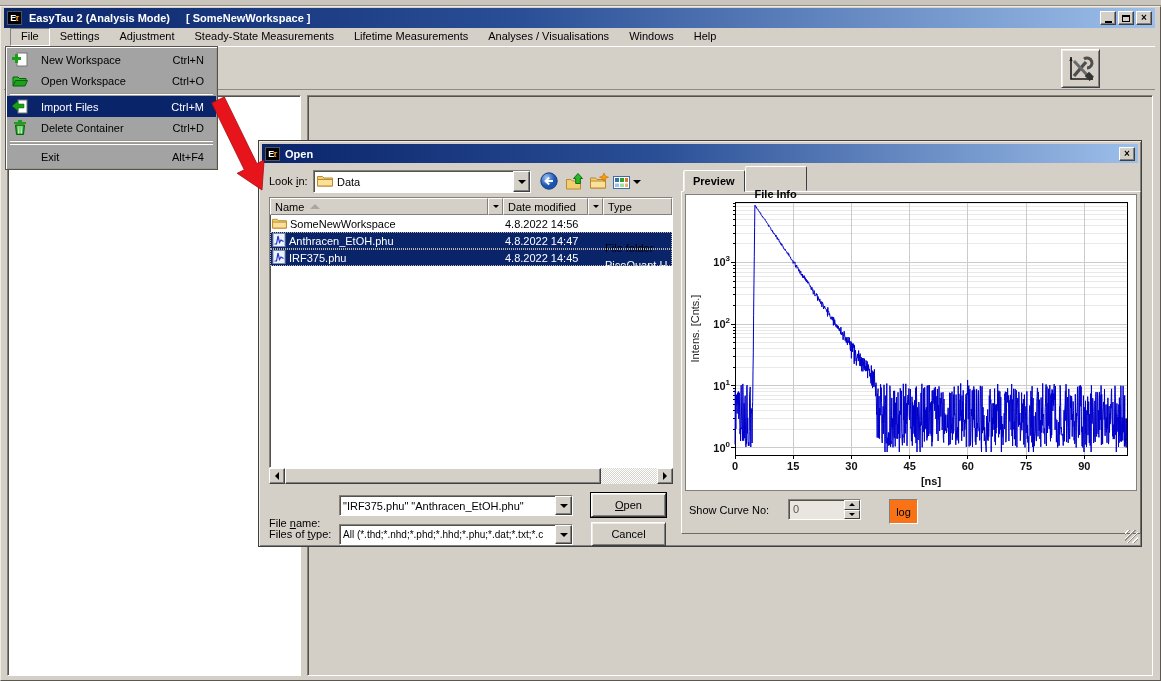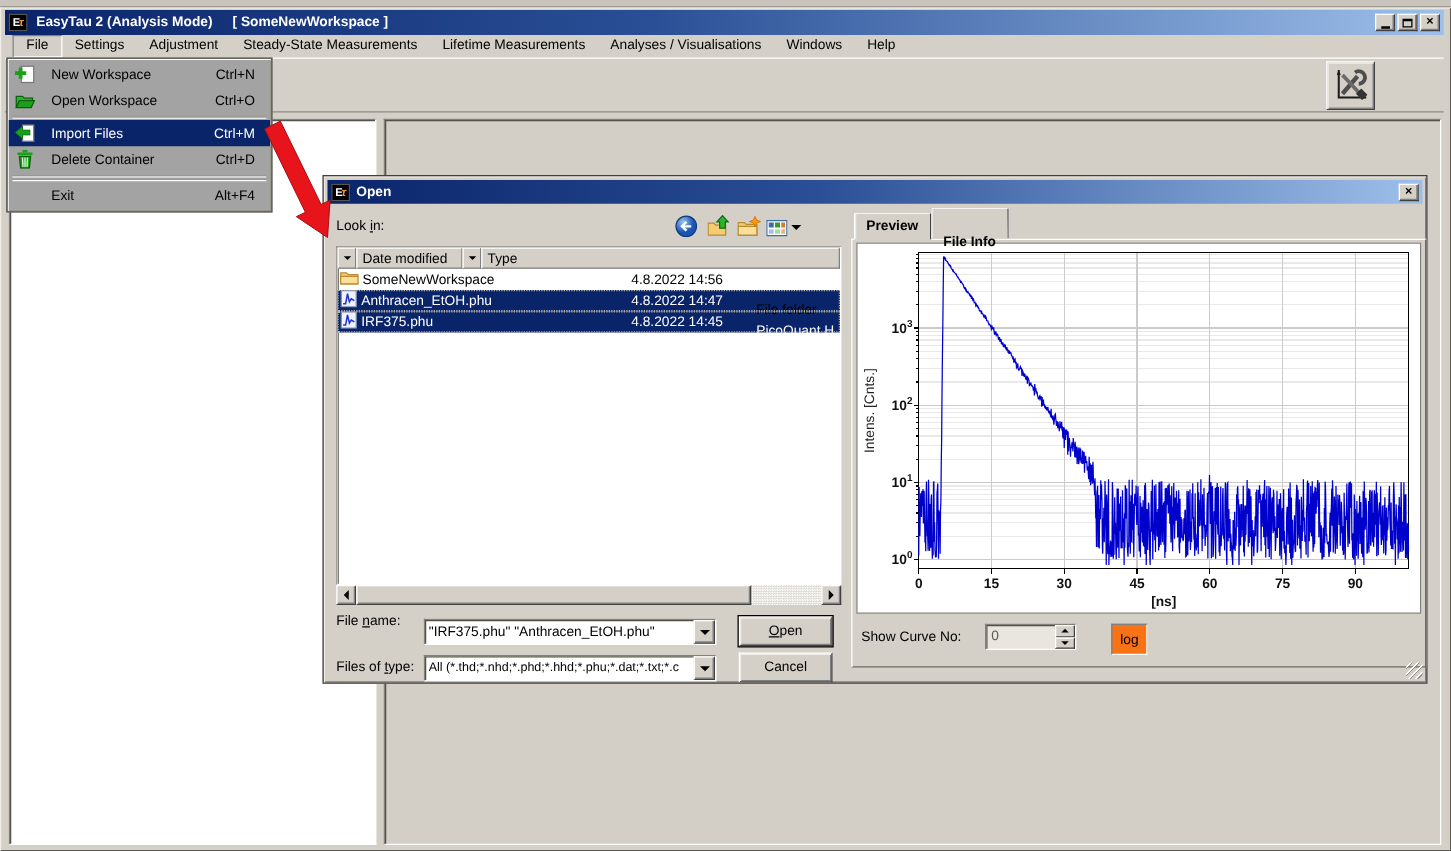--- a/index.html
+++ b/index.html
@@ -254,20 +254,34 @@
   </svg>
 
   <div class="dialog">
     <div class="dlg-title">
       <span class="app-icon">E<span class="tau">τ</span></span>
       <span>Open</span>
       <span class="cbtn dlg-close">×</span>
     </div>
 
     <span class="lbl" style="left:10px; top:34px;"><span>Look </span><span class="u">i</span><span>n:</span></span>
+    <div class="combo" style="left:54px; top:29px; width:218px; height:23px;">
+      <span class="cfield">
+        <span>
+          <svg width="16" height="13" viewBox="0 0 16 13">
+              <path d="M0.5 12 V2.5 H5.5 L7 4 H15.5 V12 Z" fill="#f3cd72" stroke="#b98a2e"></path>
+              <path d="M0.5 12 V5.5 H15.5 V12 Z" fill="#fbe09a" stroke="#b98a2e"></path>
+            </svg>
+        </span>
+        <span>Data</span>
+      </span>
+      <span class="carrow">
+          <span class="tri-down"></span>
+        </span>
+    </div>
     <div class="nav-btn" style="left:278px;">
       <span>
         <svg width="18" height="18" viewBox="0 0 18 18">
             <defs>
               <radialGradient id="bg1" cx="35%" cy="30%">
                 <stop offset="0%" stop-color="#9ec4f0"></stop>
                 <stop offset="100%" stop-color="#1b55b0"></stop>
               </radialGradient>
             </defs>
             <circle cx="9" cy="9" r="8.2" fill="url(#bg1)" stroke="#123c80"></circle>
@@ -302,20 +316,24 @@
             <rect x="2" y="8.5" width="4" height="3.5" fill="#9dbfea"></rect>
             <rect x="7" y="8.5" width="4" height="3.5" fill="#9de09d"></rect>
             <rect x="12" y="8.5" width="3" height="3.5" fill="#f0b070"></rect>
           </svg>
         <span class="tri-down"></span>
       </span>
     </div>
 
     <div class="list-frame">
       <div class="list-head">
+        <div class="hcell hc-name">
+          <span>Name</span>
+          <span class="sort-asc"></span>
+        </div>
         <div class="hcell hc-btn">
             <span class="tri-down-s"></span>
           </div>
         <div class="hcell hc-date">
             <span>Date modified</span>
           </div>
         <div class="hcell hc-btn">
             <span class="tri-down-s"></span>
           </div>
         <div class="hcell hc-type">
@@ -361,21 +379,21 @@
       <span class="sb-btn">
           <span class="tri-left"></span>
         </span>
       <span class="sb-thumb"></span>
       <span class="sb-track"></span>
       <span class="sb-btn">
           <span class="tri-right"></span>
         </span>
     </div>
 
-    <span class="lbl" style="left:10px; top:350px;"><span>File </span><span class="u">n</span><span>ame:</span></span>
+    <span class="lbl" style="left:10px; top:376px;"><span>File </span><span class="u">n</span><span>ame:</span></span>
     <div class="combo" style="left:80px; top:354px; width:234px; height:21px;">
       <span class="cfield">
           <span>"IRF375.phu" "Anthracen_EtOH.phu"</span>
         </span>
       <span class="carrow">
           <span class="tri-down"></span>
         </span>
     </div>
     <div class="btn default" style="left:332px; top:352px; width:75px; height:24px;">
       <span><span class="u">O</span><span>pen</span></span>

